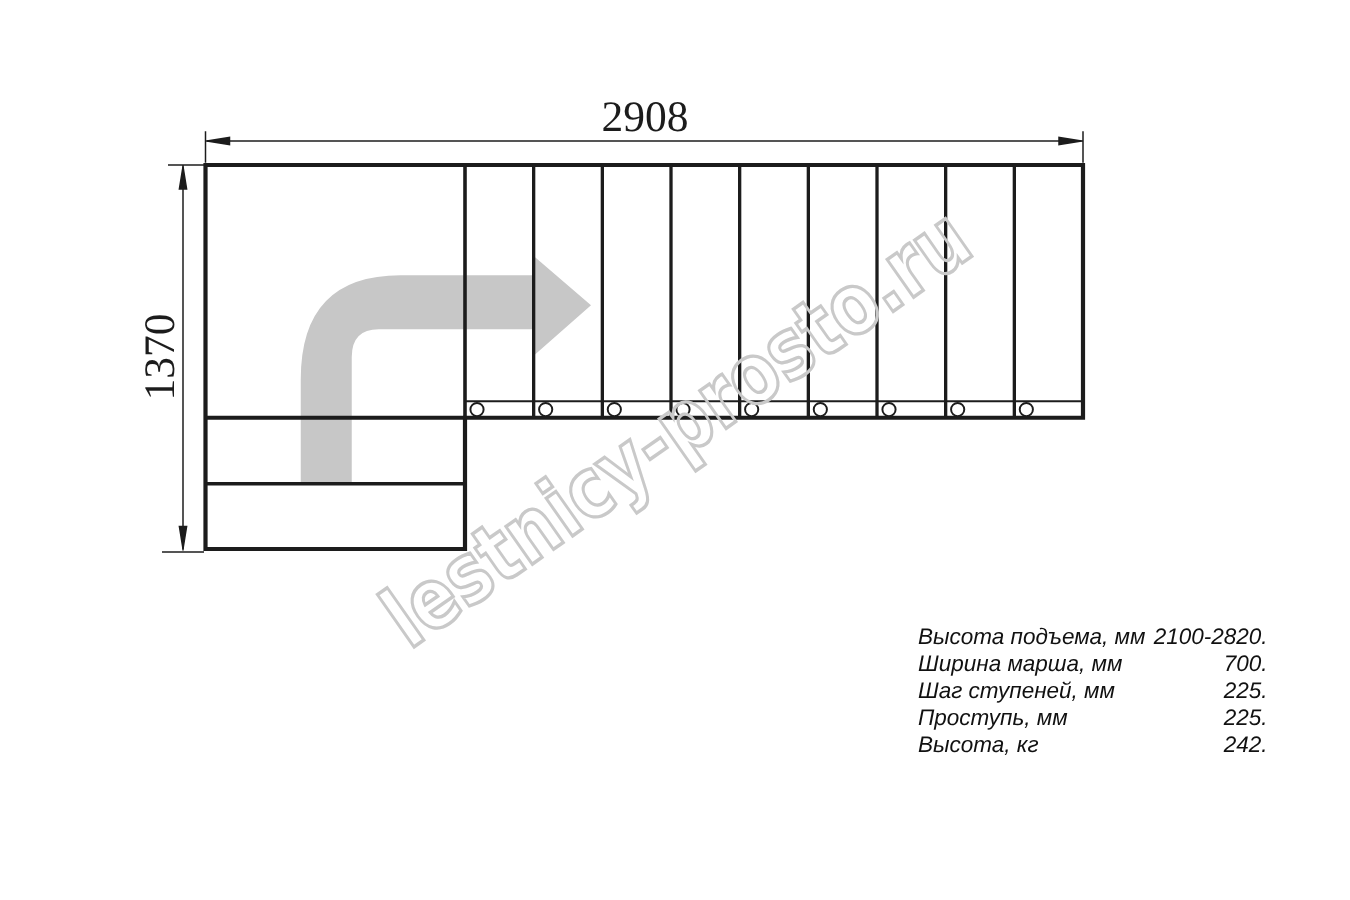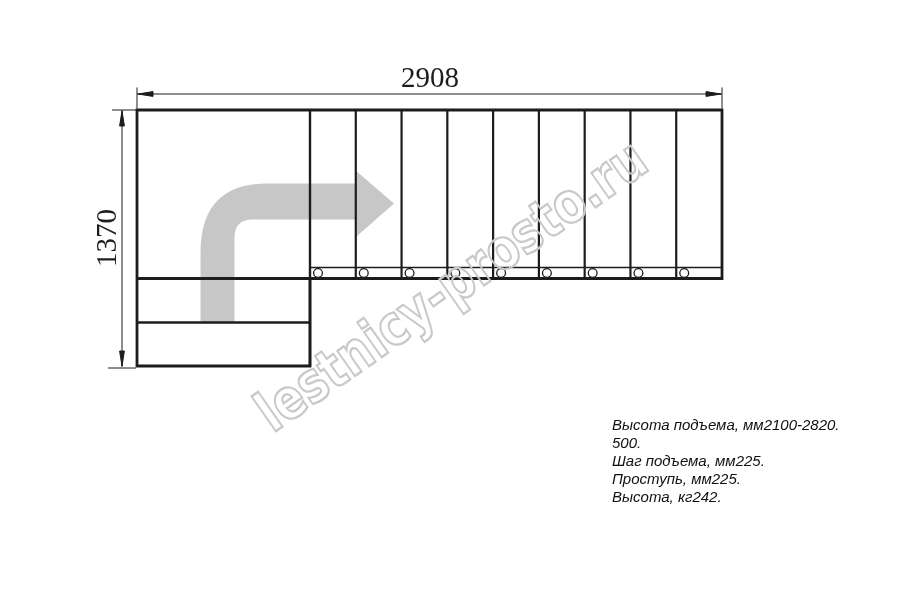--- a/index.html
+++ b/index.html
@@ -27,21 +27,21 @@
   .specs{
     position:absolute;
     left:612px;
     top:416px;
     width:233px;
     font-style:italic;
     font-size:15px;
     line-height:17.9px;
     color:#111;
   }
-  .spec-row{display:flex;}
+  .spec-row{display:flex;justify-content:space-between;}
   .spec-label{white-space:nowrap;}
   .spec-value{white-space:nowrap;text-align:right;}
 </style>
 </head>
 <body>
 
 <div class="page">
 
   <svg class="drawing-svg" width="900" height="600" viewBox="0 0 900 600" xmlns="http://www.w3.org/2000/svg">
 
@@ -113,24 +113,25 @@
 
     <text class="watermark-text" text-anchor="middle" transform="translate(462,301) rotate(-35)" textLength="462" lengthAdjust="spacingAndGlyphs">lestnicy-prosto.ru</text>
   </svg>
 
   <div class="specs" id="specs">
       <div class="spec-row">
         <span class="spec-label">Высота подъема, мм</span>
         <span class="spec-value">2100-2820.</span>
       </div>
       <div class="spec-row">
-        <span class="spec-value">500.</span>
+        <span class="spec-label">Ширина марша, мм</span>
+        <span class="spec-value">700.</span>
       </div>
       <div class="spec-row">
-        <span class="spec-label">Шаг подъема, мм</span>
+        <span class="spec-label">Шаг ступеней, мм</span>
         <span class="spec-value">225.</span>
       </div>
       <div class="spec-row">
         <span class="spec-label">Проступь, мм</span>
         <span class="spec-value">225.</span>
       </div>
       <div class="spec-row">
         <span class="spec-label">Высота, кг</span>
         <span class="spec-value">242.</span>
       </div>

